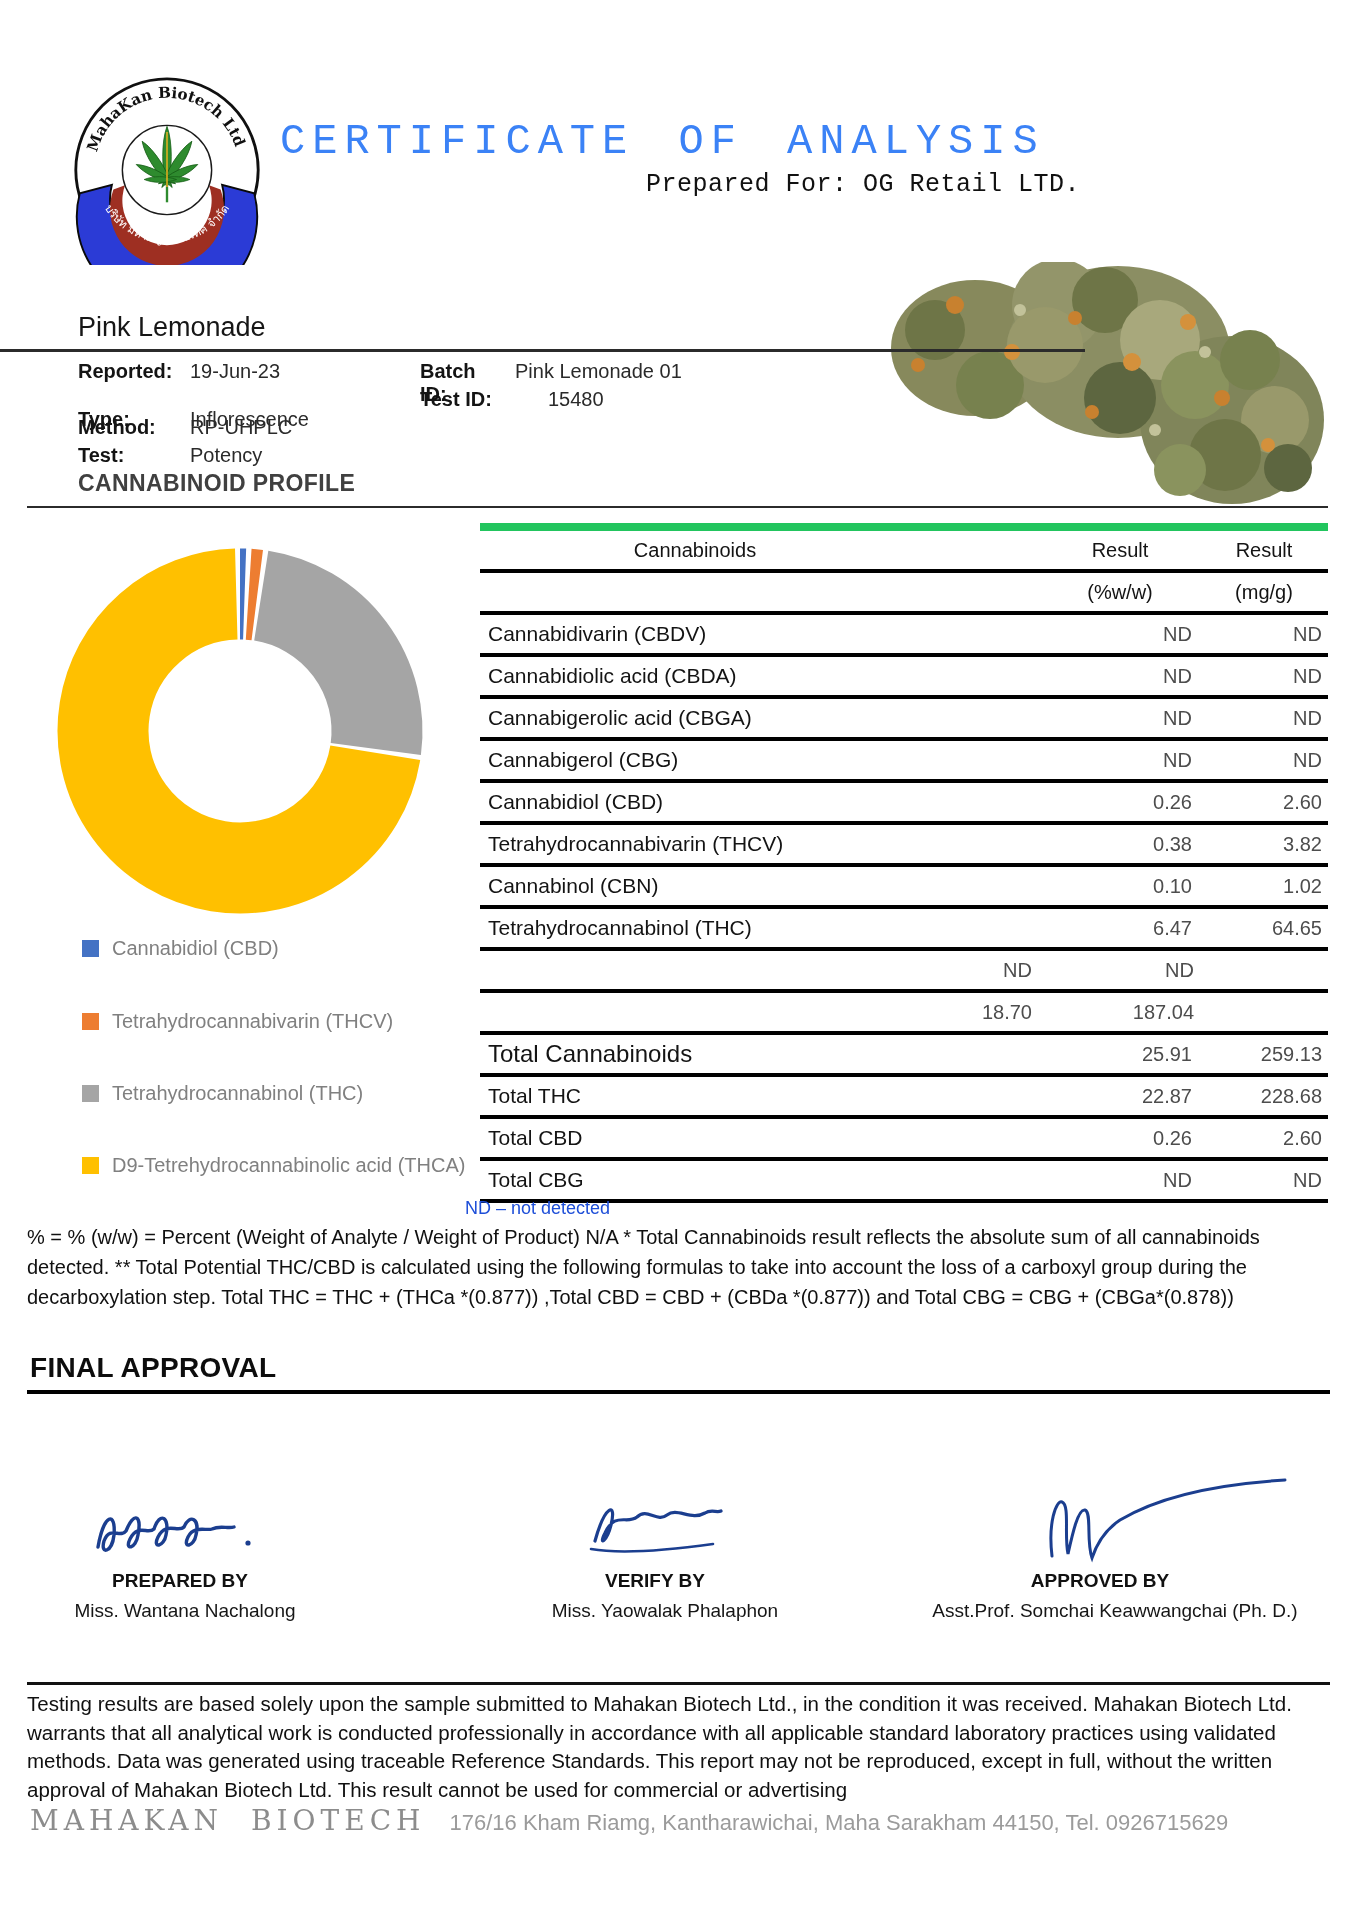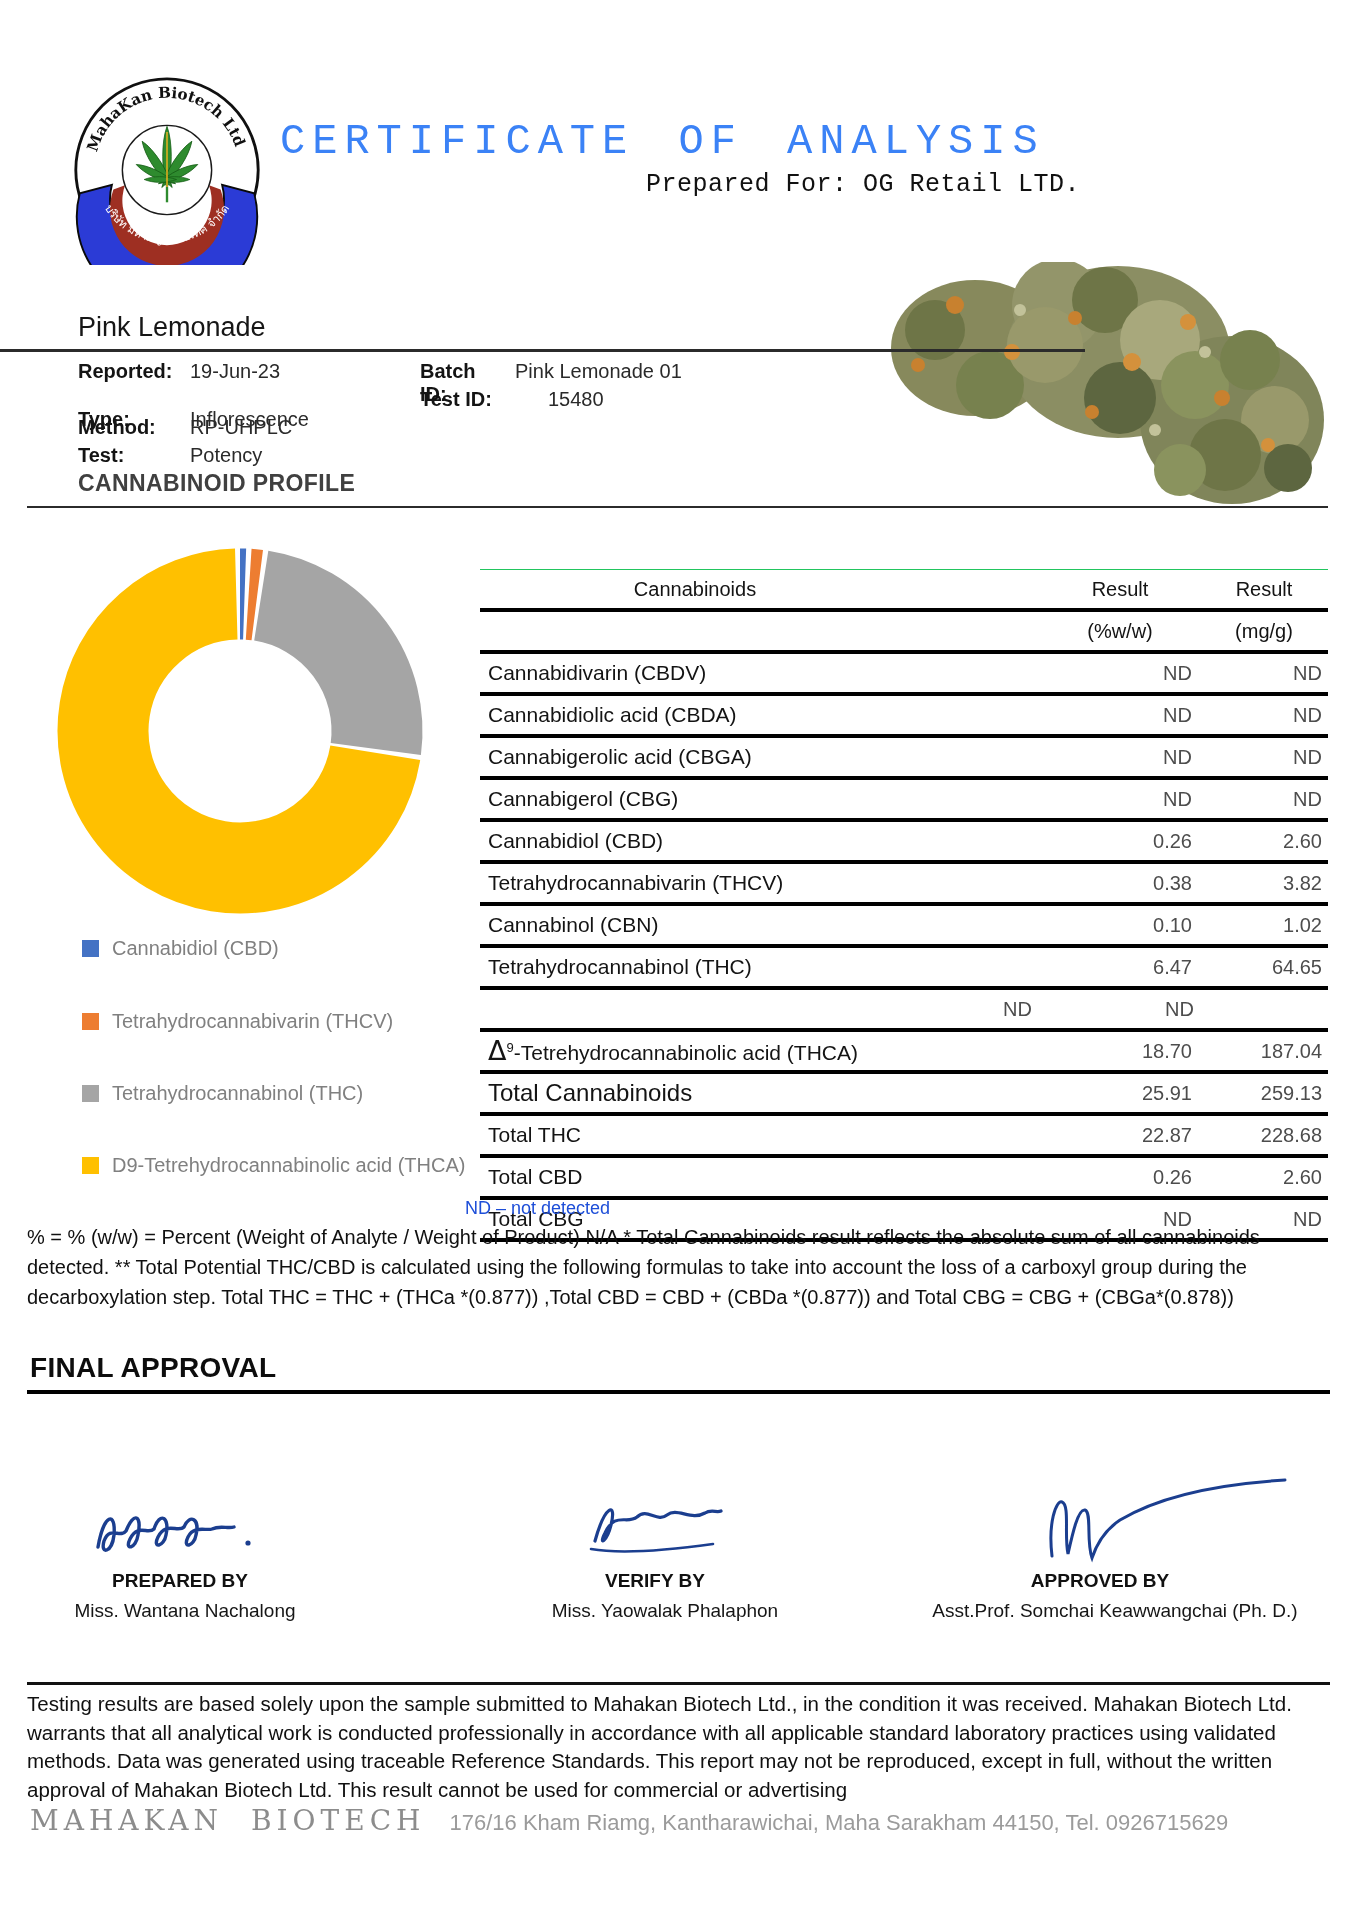--- a/index.html
+++ b/index.html
@@ -16,21 +16,21 @@
   .product-name{font-size:27px;font-weight:500;color:#161616;}
   .hline{background:#2b2b2b;}
 
   .meta-label{font-weight:700;font-size:20px;color:#141414;}
   .meta-value{font-size:20px;color:#2a2a2a;}
   .meta-row{position:absolute;display:flex;}
 
   .section-title{font-size:23px;font-weight:700;letter-spacing:.4px;color:#404040;}
 
   
-  #ctable{position:absolute;left:480px;top:523px;width:848px;border-top:1px solid #22c55e;margin-top:46px;}
+  #ctable{position:absolute;left:480px;top:523px;width:848px;border-top:8px solid #22c55e;}
   .trow{display:grid;grid-template-columns:560px 160px 128px;height:38px;border-bottom:4px solid #000;align-items:center;}
   .trow.hdr{border-bottom-width:4px;}
   .tcell{overflow:visible;white-space:nowrap;}
   .tname{font-size:21px;padding-left:8px;color:#141414;}
   .tval{font-size:20px;color:#4d4d4d;text-align:right;padding-right:8px;}
   .tval.v2{padding-right:6px;}
   .hdr .tcell{font-size:20px;color:#141414;text-align:center;padding:0;}
   .hdr .group{padding-right:130px;}
   .trow.big .tname{font-size:24px;}
   .delta{font-size:27px;font-family:"DejaVu Sans",sans-serif;line-height:1;}
@@ -233,21 +233,20 @@
         <div class="trow">
           <div class="tcell tname"><span>Tetrahydrocannabinol (THC)</span></div>
           <div class="tcell tval v1">6.47</div>
           <div class="tcell tval v2">64.65</div>
         </div>
         <div class="trow">
           <div class="tcell tval v1">ND</div>
           <div class="tcell tval v2">ND</div>
         </div>
         <div class="trow">
-          <div class="tcell tname"><span class="delta">Δ</span><sup>9</sup><span>-Tetrehydrocannabinolic acid (THCA)</span></div>
           <div class="tcell tval v1">18.70</div>
           <div class="tcell tval v2">187.04</div>
         </div>
         <div class="trow total big">
           <div class="tcell tname"><span>Total Cannabinoids</span></div>
           <div class="tcell tval v1">25.91</div>
           <div class="tcell tval v2">259.13</div>
         </div>
         <div class="trow total">
           <div class="tcell tname"><span>Total THC</span></div>

